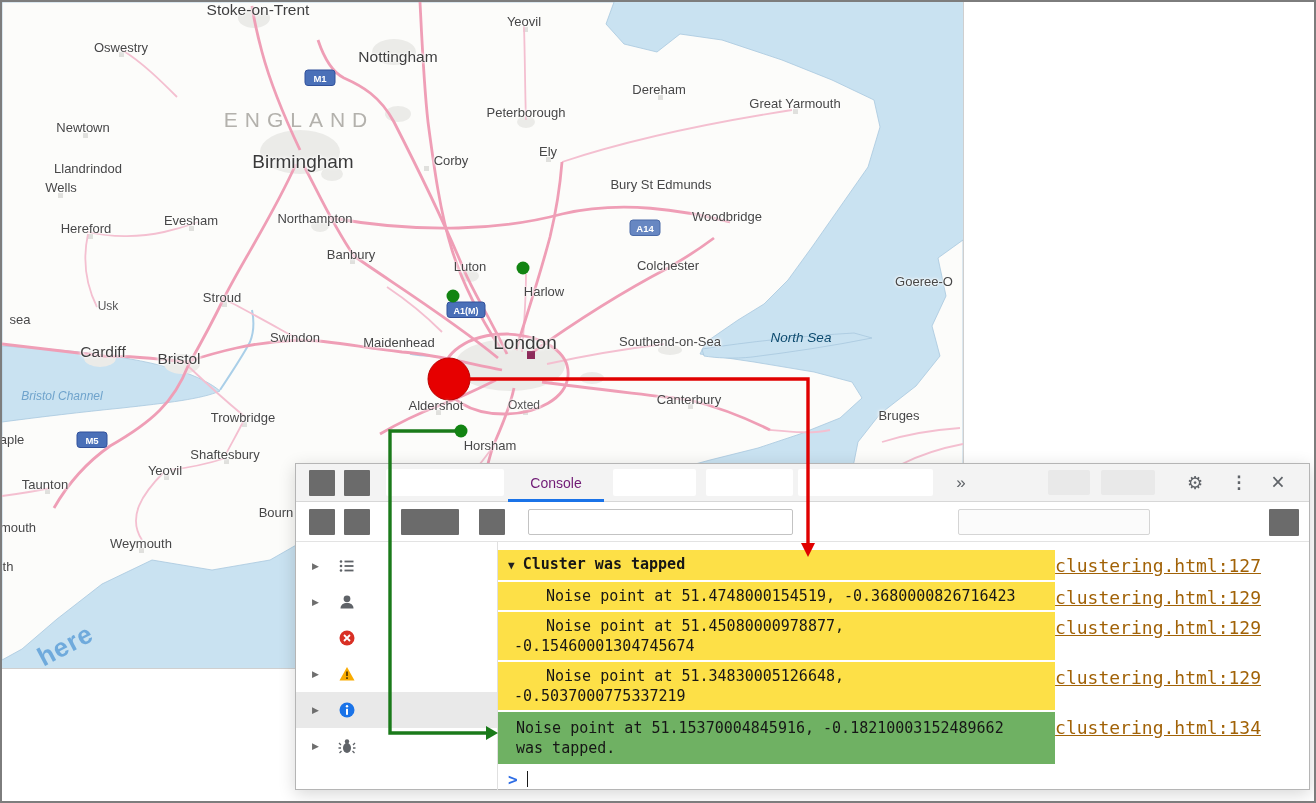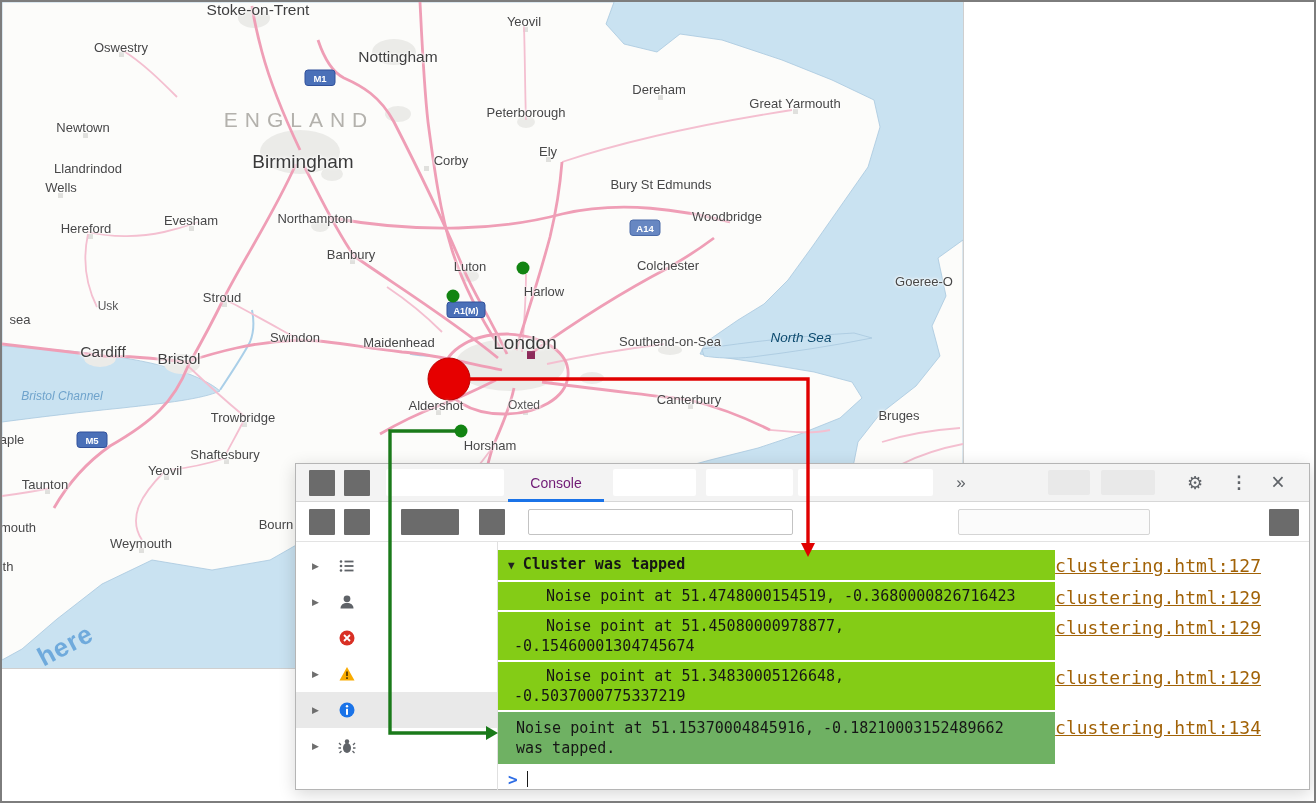--- a/index.html
+++ b/index.html
@@ -44,21 +44,21 @@
   .console-body{display:flex;height:248px;}
   .sidebar{width:202px;box-sizing:border-box;border-right:1px solid #e0e0e0;padding-top:6px;}
   .side-row{height:36px;display:flex;align-items:center;padding-left:16px;}
   .side-row.selected{background:#e9e9e9;}
   .expander{width:16px;font-size:9px;color:#6e6e6e;}
   .side-icon{margin-left:10px;width:18px;height:18px;}
 
   .messages{flex:1;padding-top:8px;overflow:hidden;font-family:"DejaVu Sans Mono",monospace;}
   .crow{display:flex;border-bottom:2px solid #fff;}
   .crow .cell{width:570px;box-sizing:border-box;padding:4px 8px;font-size:15px;line-height:20px;color:#161616;}
-  .cell.hl-red{background:#84cc16;}
+  .cell.hl-red{background:#fde047;}
   .cell.hl-green{background:#6fb163;padding-top:6px;padding-bottom:6px;}
   .crow .src{flex:1;display:flex;justify-content:flex-end;align-items:flex-start;padding:5px 48px 0 0;}
   .src a{font-family:"DejaVu Sans Mono",monospace;font-size:18px;color:#a16207;
          text-decoration:underline;white-space:nowrap;cursor:pointer;}
   .garrow{font-size:11px;margin-right:8px;color:#222;}
   .kind-group .gtext{font-weight:bold;}
   .kind-group .line{padding-left:2px;}
   .kind-nested .line:first-child{padding-left:40px;}
   .kind-nested .line + .line{padding-left:8px;}
   .kind-top .line{padding-left:10px;}
@@ -231,21 +231,21 @@
         <div class="lbl" style="left: 241px; top: 415px;">Trowbridge</div>
         <div class="lbl" style="left: 434px; top: 403px;">Aldershot</div>
         <div class="lbl sm" style="left: 522px; top: 403px;">Oxted</div>
         <div class="lbl" style="left: 687px; top: 397px;">Canterbury</div>
         <div class="lbl" style="left: 897px; top: 413px;">Bruges</div>
         <div class="lbl" style="left: 488px; top: 443px;">Horsham</div>
         <div class="lbl" style="left: 223px; top: 452px;">Shaftesbury</div>
         <div class="lbl" style="left: 163px; top: 468px;">Yeovil</div>
         <div class="lbl" style="left: 43px; top: 482px;">Taunton</div>
         <div class="lbl" style="left: 139px; top: 541px;">Weymouth</div>
-        <div class="lbl" style="left: 274px; top: 522px;">Bourn</div>
+        <div class="lbl" style="left: 274px; top: 510px;">Bourn</div>
         <div class="lbl" style="left: 18px; top: 317px;">sea</div>
         <div class="lbl" style="left: 10px; top: 437px;">aple</div>
         <div class="lbl" style="left: 16px; top: 525px;">mouth</div>
         <div class="lbl" style="left: 6px; top: 564px;">th</div>
       </div>
     <div class="here-logo">here</div>
   </div>
 
   <div class="devtools">
 

